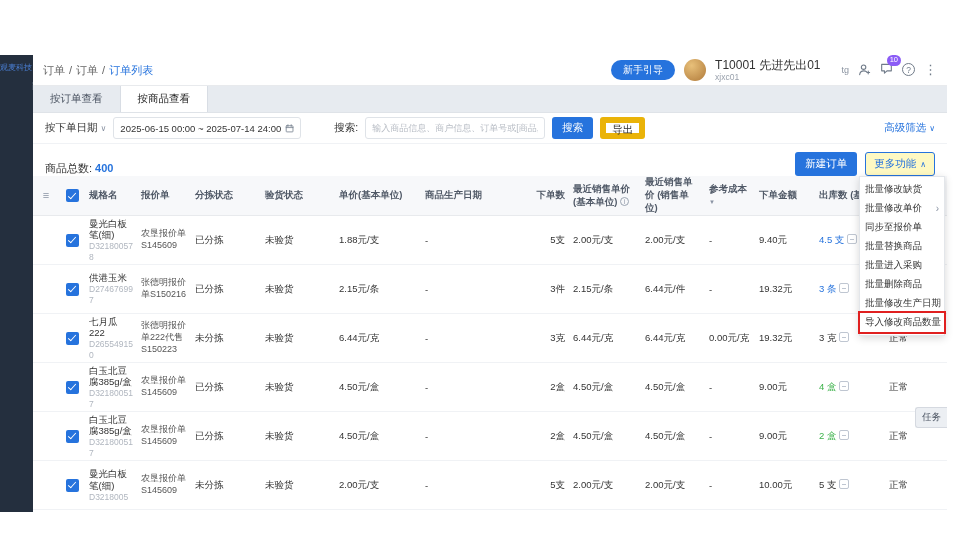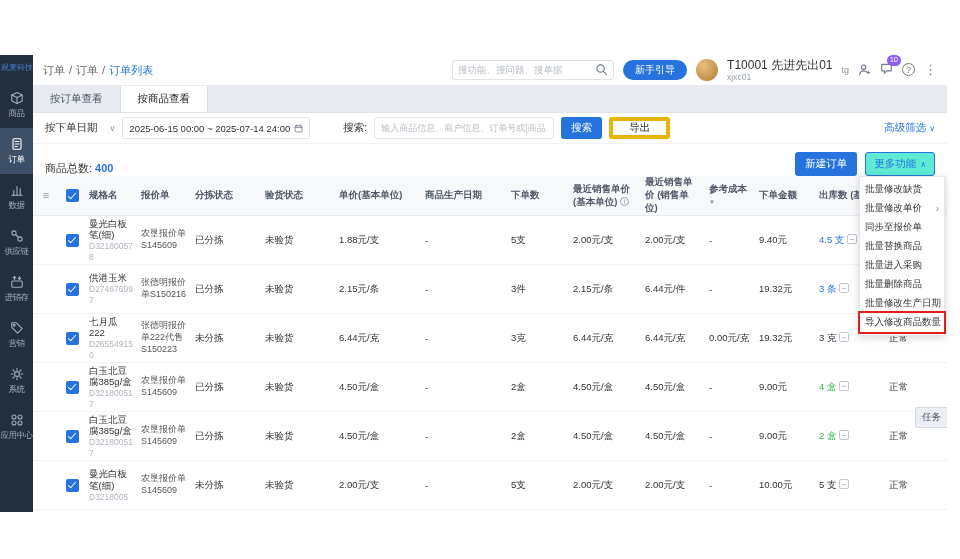--- a/index.html
+++ b/index.html
@@ -1,21 +1,21 @@
 <!DOCTYPE html>
 <html><head>
 <meta charset="utf-8">
 <style>
   * { margin:0; padding:0; box-sizing:border-box; }
   html,body { width:960px; height:559px; background:#fff; font-family:"Liberation Sans", sans-serif; overflow:hidden; }
 
   .app { position:absolute; left:0; top:55px; width:947px; height:457px; display:flex; background:#fff; }
 
   
-  .sidebar { width:33px; flex-shrink:0; background:#242f3e; display:flex; flex-direction:column; align-items:flex-end; }
+  .sidebar { width:33px; flex-shrink:0; background:#242f3e; display:flex; flex-direction:row; align-items:flex-start; }
   .logo { color:#4a7fd4; font-size:8px; padding:7px 0 9px; white-space:nowrap; }
   .side-item { width:33px; padding:9px 0 8px; display:flex; flex-direction:column; align-items:center; gap:3px; color:#9fadc0; cursor:pointer; }
   .side-item span { font-size:8.5px; white-space:nowrap; letter-spacing:-0.5px; }
   .side-item.active { background:#3e5067; color:#fff; }
   .sicon { width:14px; height:14px; fill:none; stroke:currentColor; stroke-width:1.1; stroke-linecap:round; stroke-linejoin:round; }
 
   
   .main { flex:1; min-width:0; display:flex; flex-direction:column; position:relative; background:#fff; }
 
   
@@ -24,63 +24,63 @@
   .crumbs .cur { color:#2673dd; }
   .top-right { margin-left:auto; display:flex; align-items:center; gap:9px; }
   .top-search { width:162px; height:20px; border:1px solid #dfe3e8; border-radius:3px; display:flex; align-items:center; padding:0 5px; }
   .top-search input { border:0; outline:0; flex:1; font-size:9.5px; color:#333; font-family:inherit; min-width:0; }
   .top-search input::placeholder { color:#b7bcc4; }
   .ticon { width:13px; height:13px; fill:none; stroke:#707b89; stroke-width:1.2; stroke-linecap:round; stroke-linejoin:round; }
   .guide-btn { background:#2673dd; color:#fff; border:0; border-radius:10px; height:20px; padding:0 12px; font-size:10px; cursor:pointer; font-family:inherit; }
   .avatar { width:22px; height:22px; border-radius:50%; background:radial-gradient(circle at 35% 30%, #e8c07a, #b07a3a); flex-shrink:0; }
   .uname { font-size:12px; color:#333; line-height:1.2; }
   .uid { font-size:8.5px; color:#9aa2ad; line-height:1.2; }
-  .tg { font-size:9px; color:#8a93a0; }
+  .tg { font-size:9px; color:#8a93a0;margin-left:12px; }
   .bubble-wrap { position:relative; }
   .badge { position:absolute; top:-6px; right:-8px; background:#8b5cf6; color:#fff; font-size:7.5px; border-radius:7px; padding:0.5px 3px; line-height:1.3; }
   .help-circ { width:13px; height:13px; border:1.2px solid #707b89; border-radius:50%; color:#707b89; font-size:8.5px; display:flex; align-items:center; justify-content:center; }
   .dots { font-size:13px; color:#707b89; line-height:1; }
 
   
   .tabs-row { height:27px; background:#e7ebf0; border-bottom:1px solid #dfe3e8; display:flex; align-items:stretch; flex-shrink:0; }
   .tab { display:flex; align-items:center; padding:8px 17px; font-size:10.5px; color:#4a5361; border-right:1px solid #d8dde4; cursor:pointer; }
   .tab.active { background:#fff; color:#222; }
 
   
   .filter-row { height:31px; border-bottom:1px solid #f0f2f5; display:flex; align-items:center; padding:0 12px; gap:7px; flex-shrink:0; }
-  .flabel { font-size:10.5px; color:#333; display:flex; align-items:center; gap:12px; }
+  .flabel { font-size:10.5px; color:#333; display:flex; align-items:center; gap:3px; }
   .caret { font-size:8px; color:#8a93a3; }
   .date-box { width:188px; height:22px; border:1px solid #dfe3e8; border-radius:3px; display:flex; align-items:center; padding:0 6px; gap:4px; }
   .date-box .dval { flex:1; font-size:9.5px; color:#333; white-space:nowrap; }
   .f-search { width:180px; height:22px; border:1px solid #dfe3e8; border-radius:3px; display:flex; align-items:center; padding:0 6px; }
   .f-search input { border:0; outline:0; width:100%; font-size:9px; color:#333; font-family:inherit; }
   .f-search input::placeholder { color:#b7bcc4; }
   .btn-blue { background:#2673dd; color:#fff; border:0; border-radius:3px; height:22px; padding:0 10px; font-size:10.5px; cursor:pointer; font-family:inherit; }
-  .btn-plain { background:#fff; color:#333; border:4px solid #eab308; border-radius:3px; height:22px; padding:0 16px; font-size:10.5px; cursor:pointer; font-family:inherit; }
+  .btn-plain { background:#fff; color:#333; border:6px solid #eab308; border-radius:3px; height:22px; padding:0 6px; font-size:10.5px; cursor:pointer; font-family:inherit; }
   .advanced { margin-left:auto; color:#2673dd; font-size:10.5px; display:flex; align-items:center; gap:3px; cursor:pointer; }
   .advanced .caret { color:#2673dd; }
 
   
   .toolbar { height:32px; display:flex; align-items:flex-end; padding:0 12px; gap:8px; flex-shrink:0; }
   .total { font-size:11px; color:#333; }
   .total b { color:#2673dd; font-weight:bold; margin-left:3px; }
   .toolbar .spacer { flex:1; }
   .btn-new { background:#2673dd; color:#fff; border:0; border-radius:3px; height:24px; padding:0 10px; font-size:10.5px; cursor:pointer; font-family:inherit; }
-  .btn-more { background:#5eead4; color:#2673dd; border:1px solid #2673dd; border-radius:3px; height:24px; padding:0 8px; font-size:10.5px; cursor:pointer; display:flex; align-items:center; gap:4px; font-family:inherit; }
+  .btn-more { background:#fef9c3; color:#2673dd; border:1px solid #2673dd; border-radius:3px; height:24px; padding:0 8px; font-size:10.5px; cursor:pointer; display:flex; align-items:center; gap:4px; font-family:inherit; }
   .btn-more .caret { color:#2673dd; }
 
   
   .table-area { flex:1; overflow:hidden; position:relative; }
   .thead { display:flex; background:#f7f8fa; border-bottom:1px solid #e8eaed; min-height:40px; align-items:center; }
   .thead .cell { font-size:9.5px; color:#4f5866; font-weight:bold; line-height:1.35; }
   .trow { display:flex; height:49px; border-bottom:1px solid #f0f2f5; align-items:center; }
   .cell { padding:0 4px; flex-shrink:0; font-size:9.5px; color:#333; }
   .c1{width:26px; text-align:center;} .c2{width:26px; text-align:center;}
   .c3{width:52px;} .c4{width:54px;} .c5{width:70px;} .c6{width:74px;}
-  .c7{width:86px;} .c8{width:86px;} .c9{width:62px; text-align:left;}
+  .c7{width:86px;} .c8{width:86px;} .c9{width:62px; text-align:right;}
   .c10{width:72px;} .c11{width:64px;} .c12{width:50px;} .c13{width:60px;}
   .c14{width:70px;} .c15{flex:1; min-width:0;}
   .thead .c14 { white-space:nowrap; overflow:visible; }
   .drag-glyph { font-size:11px; color:#8a93a3; }
   .cbx { display:inline-block; width:13px; height:13px; background:#2673dd; border-radius:2px; position:relative; cursor:pointer; vertical-align:middle; }
   .cbx::after { content:""; position:absolute; left:4.2px; top:1.6px; width:3px; height:7px; border:solid #fff; border-width:0 1.5px 1.5px 0; transform:rotate(42deg); }
   .spec-name { color:#333; font-size:9.5px; line-height:1.25; }
   .spec-id { color:#b0b6bf; font-size:8.5px; word-break:break-all; line-height:1.25; }
   .quote-txt { color:#555; font-size:9px; word-break:break-all; line-height:1.3; }
   .info-i { display:inline-flex; width:9px; height:9px; border:1px solid #9aa4b1; border-radius:50%; color:#8a93a3; font-size:6.5px; align-items:center; justify-content:center; font-weight:normal; vertical-align:1px; }
@@ -173,27 +173,20 @@
 
     <div class="topbar">
       <div class="crumbs">
         <span>订单</span>
         <span>/</span>
         <span>订单</span>
         <span>/</span>
         <span class="cur">订单列表</span>
       </div>
       <div class="top-right">
-        <div class="top-search">
-          <input type="text" placeholder="搜功能、搜问题、搜单据" style="">
-          <svg class="ticon" viewBox="0 0 14 14">
-              <circle cx="6" cy="6" r="4"></circle>
-              <path d="M9 9l3.3 3.3"></path>
-            </svg>
-        </div>
         <button class="guide-btn">新手引导</button>
         <div class="avatar"></div>
         <div>
           <div class="uname">T10001 先进先出01</div>
           <div class="uid">xjxc01</div>
         </div>
         <span class="tg">tg</span>
         <svg class="ticon" viewBox="0 0 14 14">
             <circle cx="6" cy="4.5" r="2.4"></circle>
             <path d="M1.8 12.5c.4-2.6 2.2-4 4.5-4 1.1 0 2 .2 2.8.8"></path>

